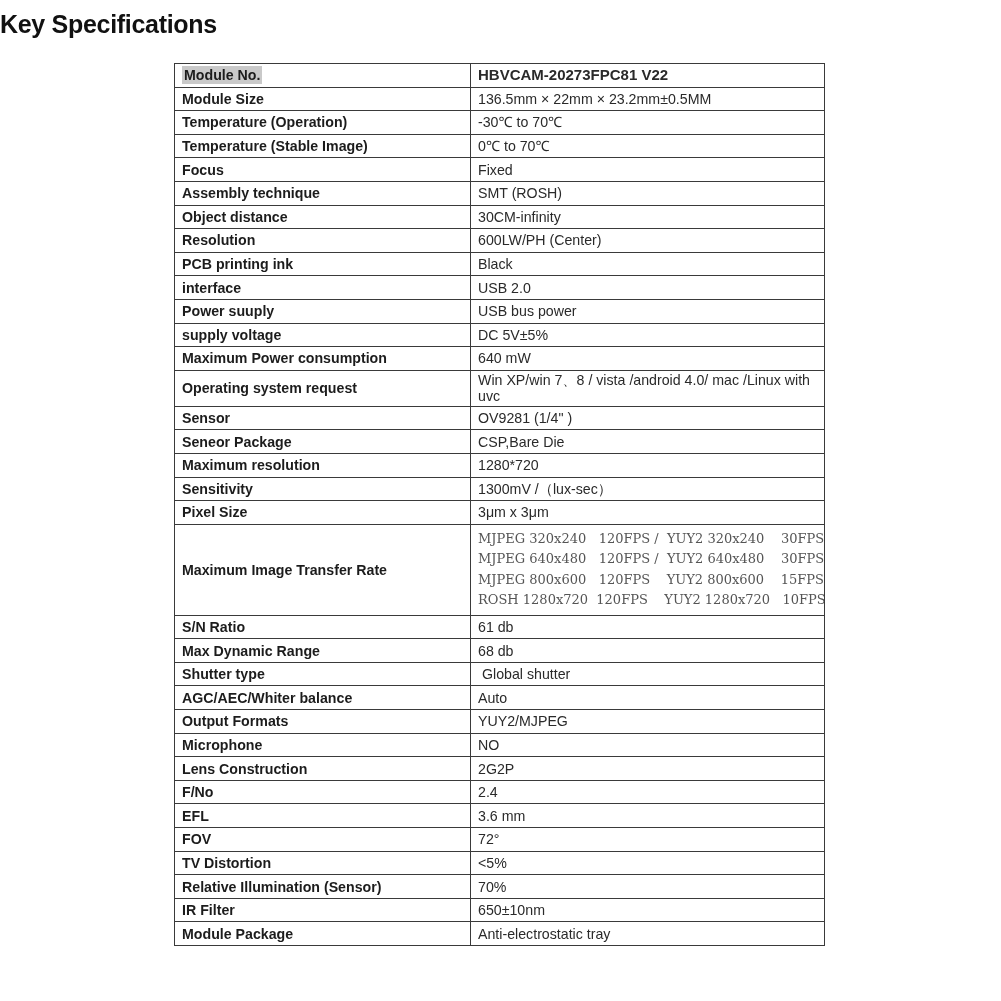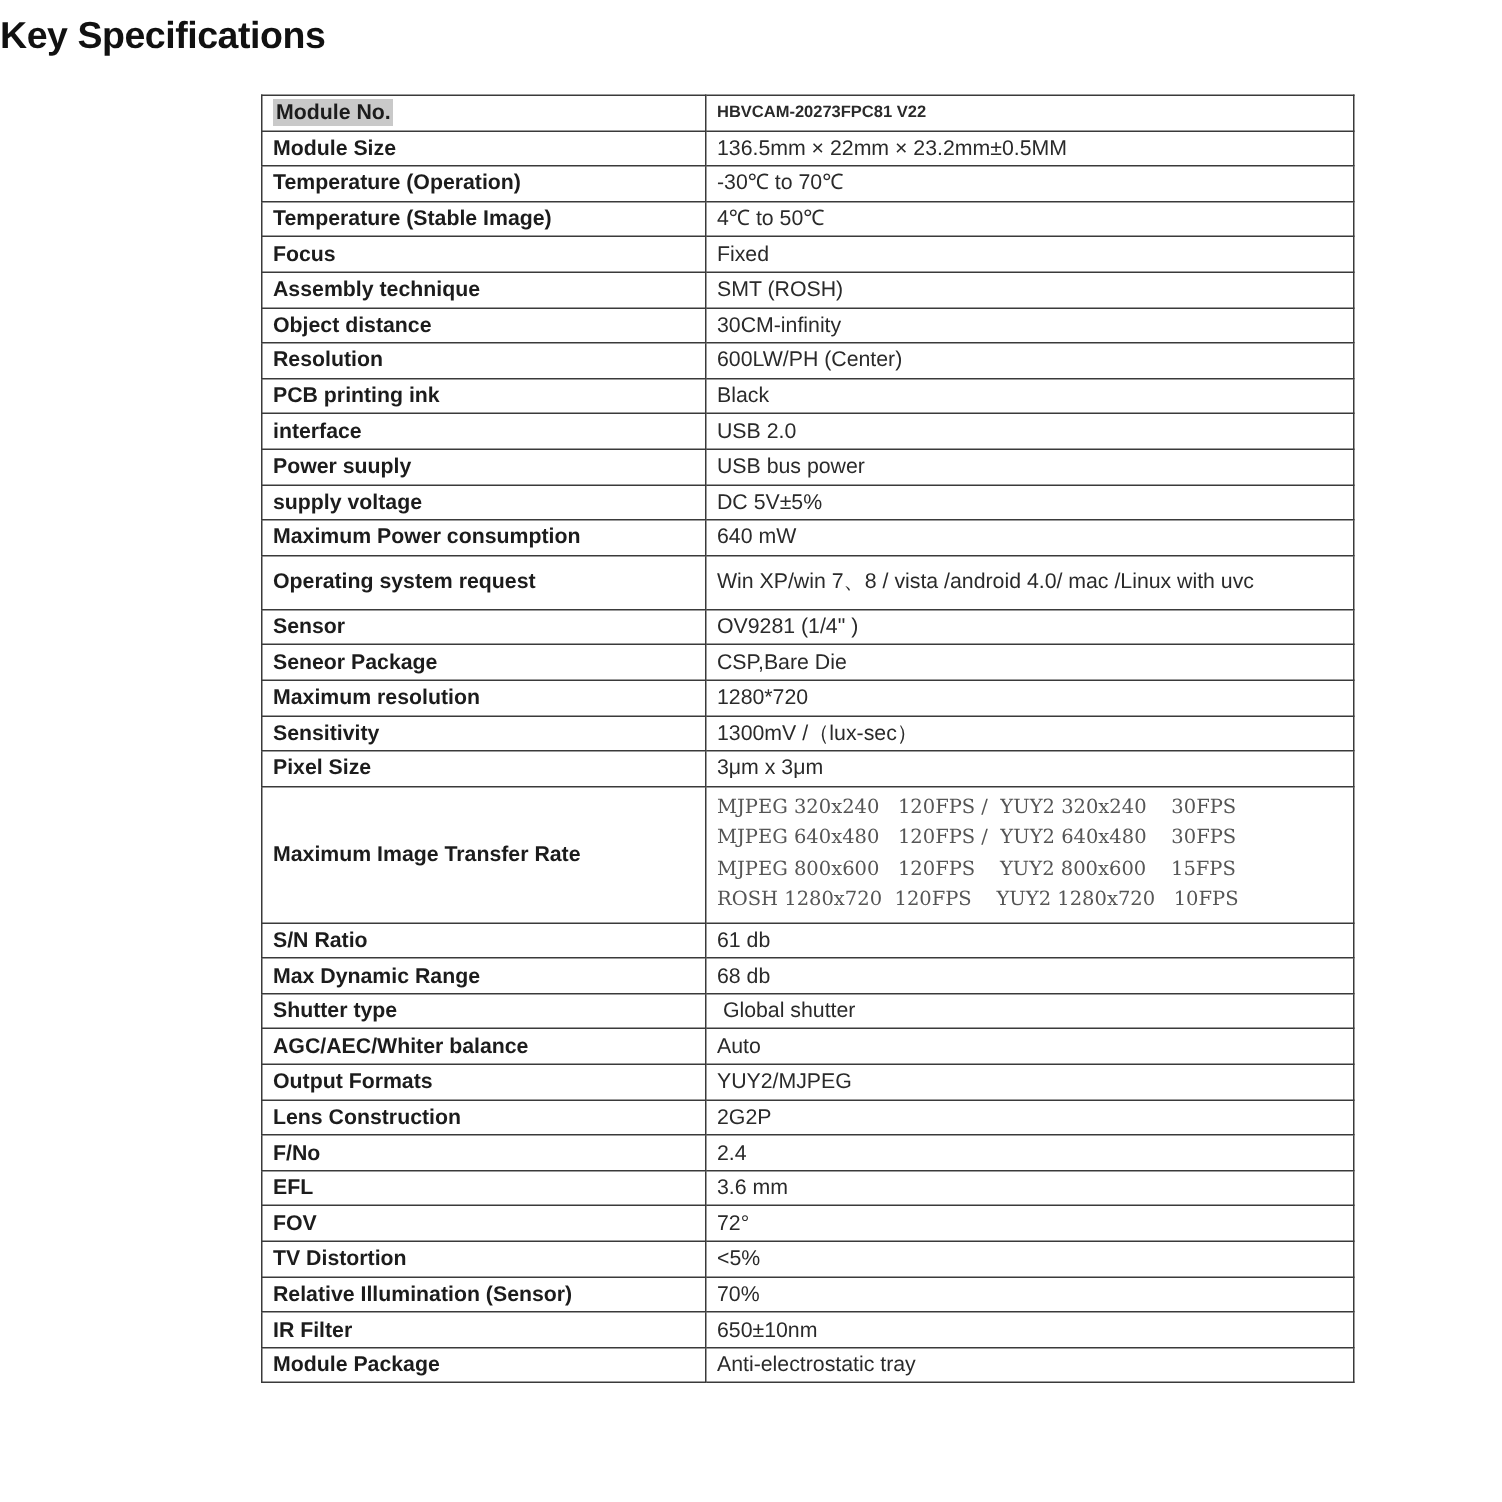--- a/index.html
+++ b/index.html
@@ -1,23 +1,23 @@
 <!DOCTYPE html>
 <html><head>
 <meta charset="utf-8">
 <style>
   html, body { margin: 0; padding: 0; background: #ffffff; }
   body { width: 1001px; height: 1001px; position: relative; overflow: hidden; font-family: "Liberation Sans", sans-serif; color: #1a1a1a; }
   .title { position: absolute; left: 0; width: 860px; top: 10px; text-align: left; font-size: 25px; font-weight: bold; letter-spacing: -0.3px; color: #111; }
-  table.spec { position: absolute; left: 174px; top: 63px; width: 729px; border-collapse: collapse; table-layout: fixed; }
+  table.spec { position: absolute; left: 174px; top: 63px; width: 651px; border-collapse: collapse; table-layout: fixed; }
   table.spec td { border: 1.6px solid #3a3a3a; padding: 0 0 0 7px; font-size: 14.2px; line-height: 16px; vertical-align: middle; white-space: nowrap; overflow: hidden; }
   td.k { width: 288px; font-weight: bold; color: #1c1c1c; }
   td.v { color: #2a2a2a; }
   tr { height: 23.6px; }
-  tr.hdr td.v { font-weight: bold; font-size: 11px; }
+  tr.hdr td.v { font-weight: bold; font-size: 15px; }
   .hl { background: #c9c9c9; padding: 1px 2px; }
   tr.os { height: 36px; }
   tr.os td.v { white-space: normal; line-height: 16px; }
   tr.rate { height: 91px; }
   .rate-grid { font-family: "DejaVu Serif", "Liberation Serif", serif; font-size: 13px; color: #555; line-height: 20.5px; }
   .rate-line { white-space: pre; }
 </style>
 </head>
 <body>
 
@@ -32,21 +32,21 @@
     <tr>
         <td class="k">Module Size</td>
         <td class="v">136.5mm × 22mm × 23.2mm±0.5MM</td>
       </tr>
     <tr>
         <td class="k">Temperature (Operation)</td>
         <td class="v">-30℃ to 70℃</td>
       </tr>
     <tr>
         <td class="k">Temperature (Stable Image)</td>
-        <td class="v">4℃ to 50℃</td>
+        <td class="v">0℃ to 70℃</td>
       </tr>
     <tr>
         <td class="k">Focus</td>
         <td class="v">Fixed</td>
       </tr>
     <tr>
         <td class="k">Assembly technique</td>
         <td class="v">SMT (ROSH)</td>
       </tr>
     <tr>
@@ -126,20 +126,24 @@
       </tr>
     <tr>
         <td class="k">AGC/AEC/Whiter balance</td>
         <td class="v">Auto</td>
       </tr>
     <tr>
         <td class="k">Output Formats</td>
         <td class="v">YUY2/MJPEG</td>
       </tr>
     <tr>
+        <td class="k">Microphone</td>
+        <td class="v">NO</td>
+      </tr>
+    <tr>
         <td class="k">Lens Construction</td>
         <td class="v">2G2P</td>
       </tr>
     <tr>
         <td class="k">F/No</td>
         <td class="v">2.4</td>
       </tr>
     <tr>
         <td class="k">EFL</td>
         <td class="v">3.6 mm</td>

